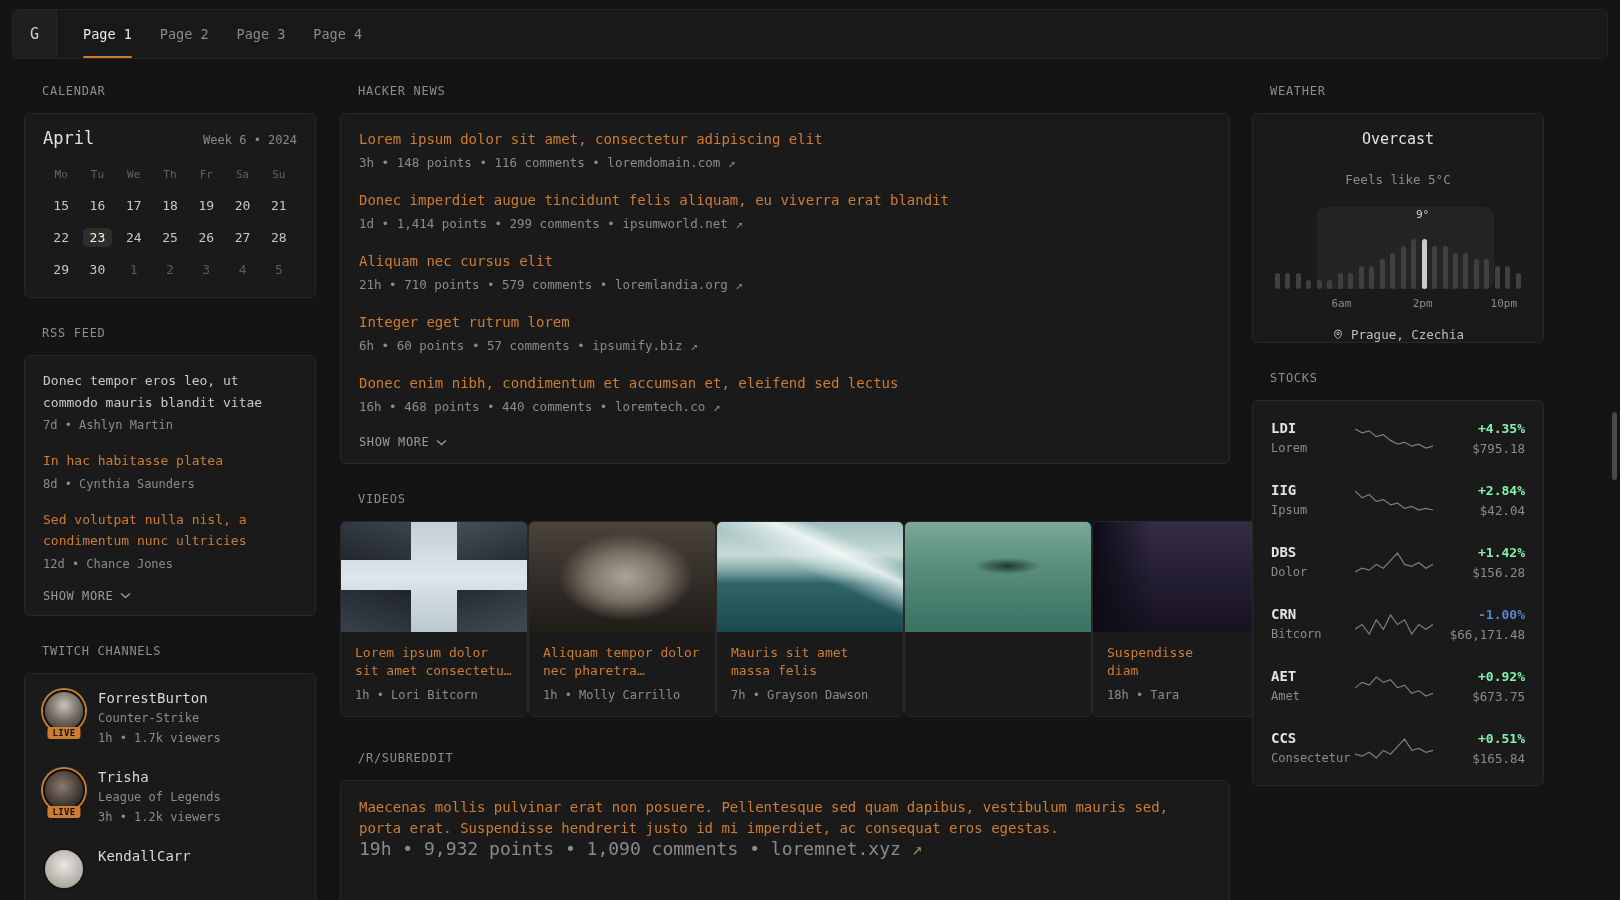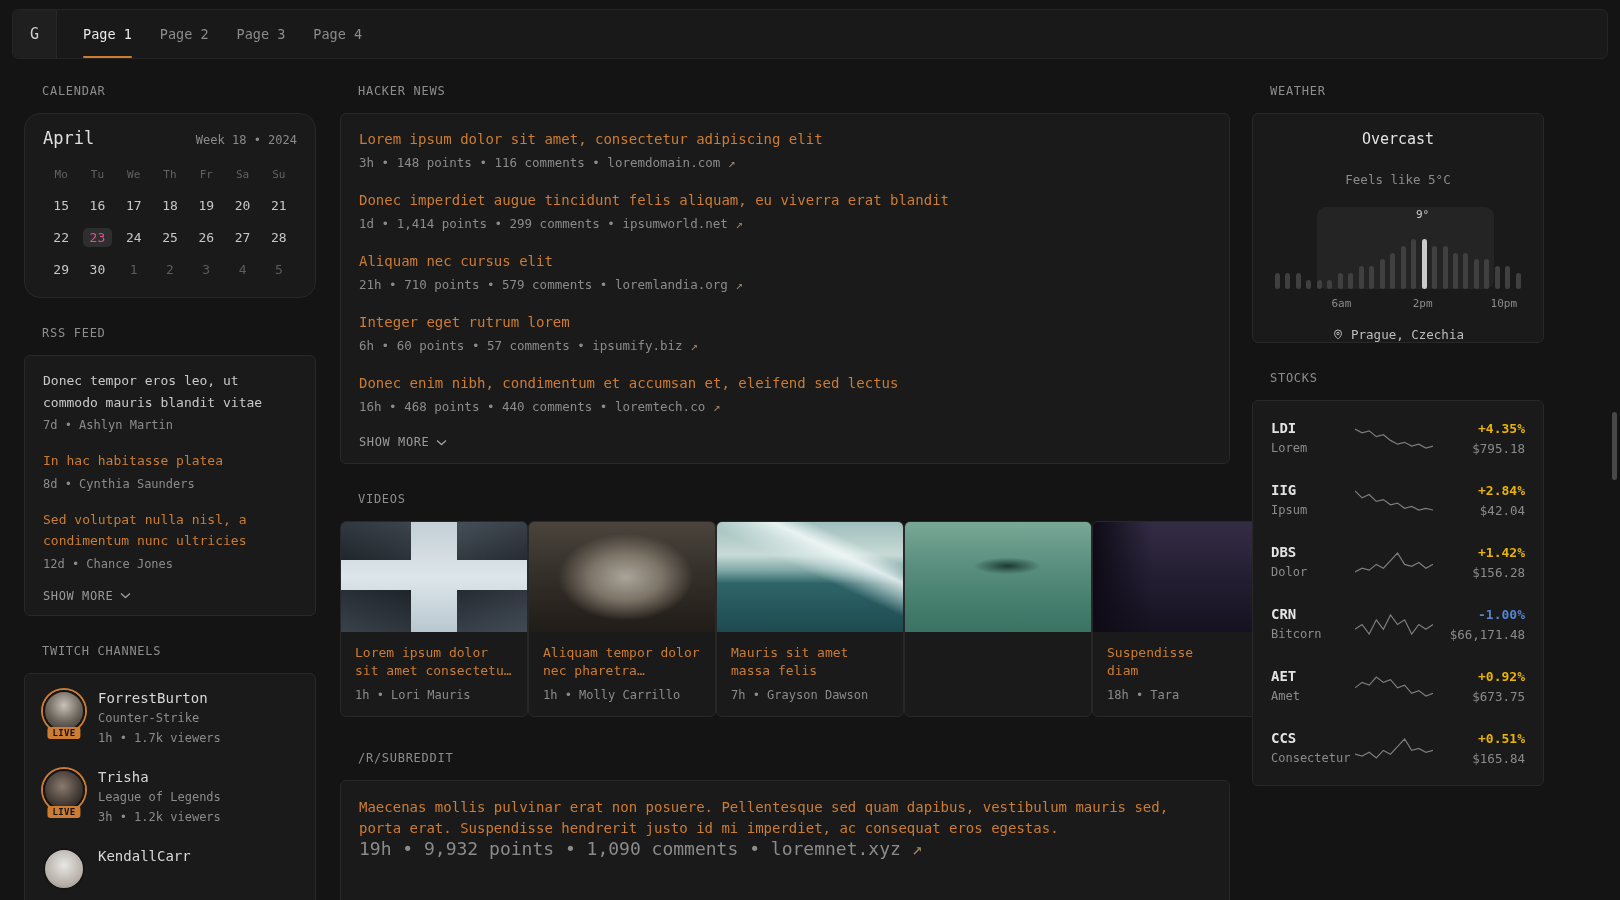--- a/index.html
+++ b/index.html
@@ -31,32 +31,32 @@
   
   .col{position:absolute;top:84px;}
   .col-left{left:24px;width:292px;}
   .col-mid{left:340px;width:890px;}
   .col-right{left:1252px;width:292px;}
   .widget{margin-bottom:28px;}
   .sec-title{font-size:12px;font-weight:400;color:#8d8d8d;letter-spacing:.06em;margin:0 0 15px 18px;}
   .card{background:var(--card);border:1px solid var(--border);border-radius:6px;}
 
   
-  .calendar-card{padding:14px 18px 16px;border-radius:16px;}
+  .calendar-card{padding:14px 18px 16px;}
   .cal-head{display:flex;justify-content:space-between;align-items:baseline;}
   .cal-month{font-size:17px;color:#e0e0e0;}
   .cal-week{font-size:12px;color:var(--dim);}
   .cal-dow,.cal-grid{display:grid;grid-template-columns:repeat(7,1fr);}
   .cal-dow{margin-top:20px;font-size:11px;color:var(--faint);}
   .cal-dow span{text-align:center;}
   .cal-grid{margin-top:12px;row-gap:8px;font-size:13px;color:#c7c7c7;}
   .cal-cell{display:flex;align-items:center;justify-content:center;height:24px;}
   .cal-cell span{display:inline-block;padding:2px 7px;border-radius:5px;}
   .cal-cell.muted{color:#5c5c5c;}
-  .cal-cell.sel span{background:#2e2e2e;color:#ec4899;}
+  .cal-cell.sel span{background:#2e2e2e;color:#fef9c3;}
 
   
   .rss-card{padding:14px 18px 12px;}
   .rss-item{margin-bottom:18px;}
   .rss-title{display:block;font-size:13px;line-height:21.5px;color:#c9c9c9;text-decoration:none;cursor:pointer;}
   .rss-item.hl .rss-title{color:var(--accent);}
   .rss-meta{margin-top:5px;font-size:12px;color:var(--dim);}
   .show-more{display:flex;align-items:center;gap:7px;background:none;border:none;color:#9a9a9a;
     font-family:inherit;font-size:12px;letter-spacing:.05em;cursor:pointer;padding:0;margin-top:8px;}
   .show-more svg{stroke:#9a9a9a;}
@@ -134,21 +134,21 @@
 
   
   .stocks-card{padding:6px 18px;}
   .stock-row{display:flex;align-items:center;padding:13px 0;cursor:pointer;}
   .stock-id{width:84px;flex:none;}
   .stock-ticker{font-size:14px;font-weight:bold;color:#e3e3e3;line-height:17px;}
   .stock-name{font-size:12px;color:var(--dim);margin-top:4px;line-height:15px;}
   .spark{width:78px;height:26px;flex:none;margin-right:6px;}
   .stock-val{flex:1;text-align:right;}
   .stock-change{font-size:13px;font-weight:bold;line-height:16px;}
-  .stock-change.up{color:#eab308;text-align:right;}
+  .stock-change.up{color:#86efac;text-align:right;}
   .stock-change.down{color:var(--neg);}
   .stock-price{font-size:12.5px;color:var(--dim);margin-top:4px;line-height:15px;}
 
   .scroll-thumb{position:absolute;right:3px;top:412px;width:5px;height:68px;background:#484848;border-radius:3px;}
 </style>
 </head>
 <body>
 
 <header class="topbar">
   <div class="logo">G</div>
@@ -168,21 +168,21 @@
   </nav>
 </header>
 
 <section class="col col-left">
 
   <div class="widget">
     <h2 class="sec-title">CALENDAR</h2>
     <div class="card calendar-card">
       <div class="cal-head">
         <span class="cal-month">April</span>
-        <span class="cal-week">Week 18 • 2024</span>
+        <span class="cal-week">Week 6 • 2024</span>
       </div>
       <div class="cal-dow">
           <span>Mo</span>
           <span>Tu</span>
           <span>We</span>
           <span>Th</span>
           <span>Fr</span>
           <span>Sa</span>
           <span>Su</span>
         </div>
@@ -356,21 +356,21 @@
     <h2 class="sec-title">VIDEOS</h2>
     <div class="videos-row">
 
       <div class="video-card">
         <div class="vthumb thumb-1"></div>
         <div class="v-body">
           <div class="v-title">
               <div>Lorem ipsum dolor</div>
               <div>sit amet consectetu…</div>
             </div>
-          <div class="v-meta">1h • Lori Mauris</div>
+          <div class="v-meta">1h • Lori Bitcorn</div>
         </div>
       </div>
       <div class="video-card">
         <div class="vthumb thumb-2"></div>
         <div class="v-body">
           <div class="v-title">
               <div>Aliquam tempor dolor</div>
               <div>nec pharetra…</div>
             </div>
           <div class="v-meta">1h • Molly Carrillo</div>

